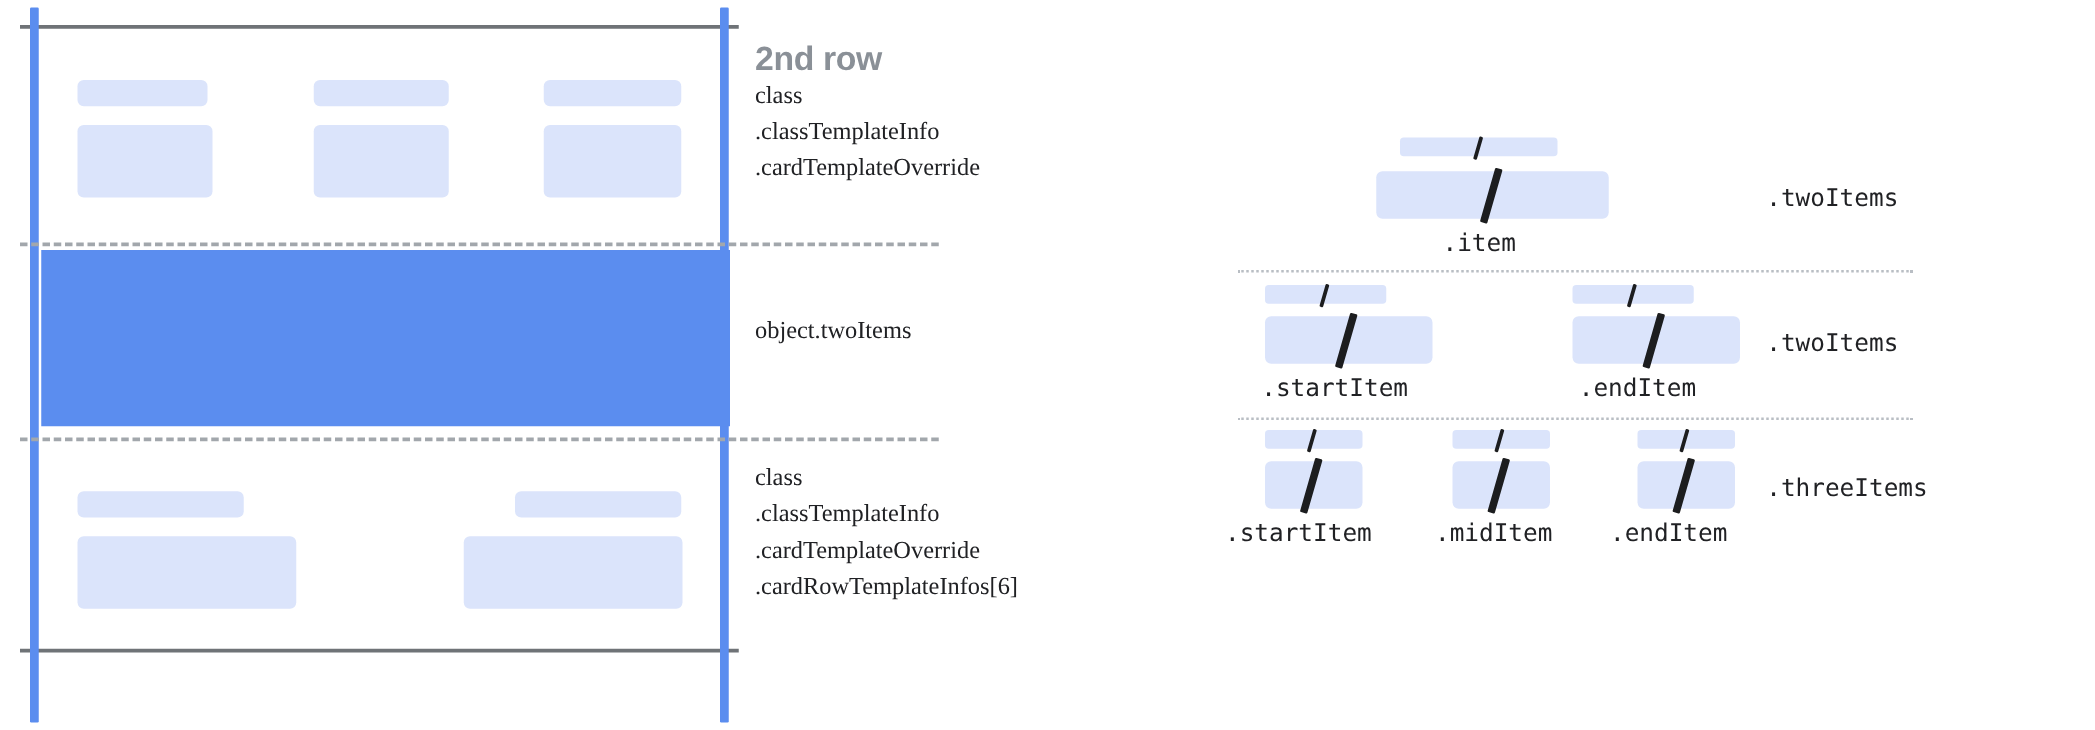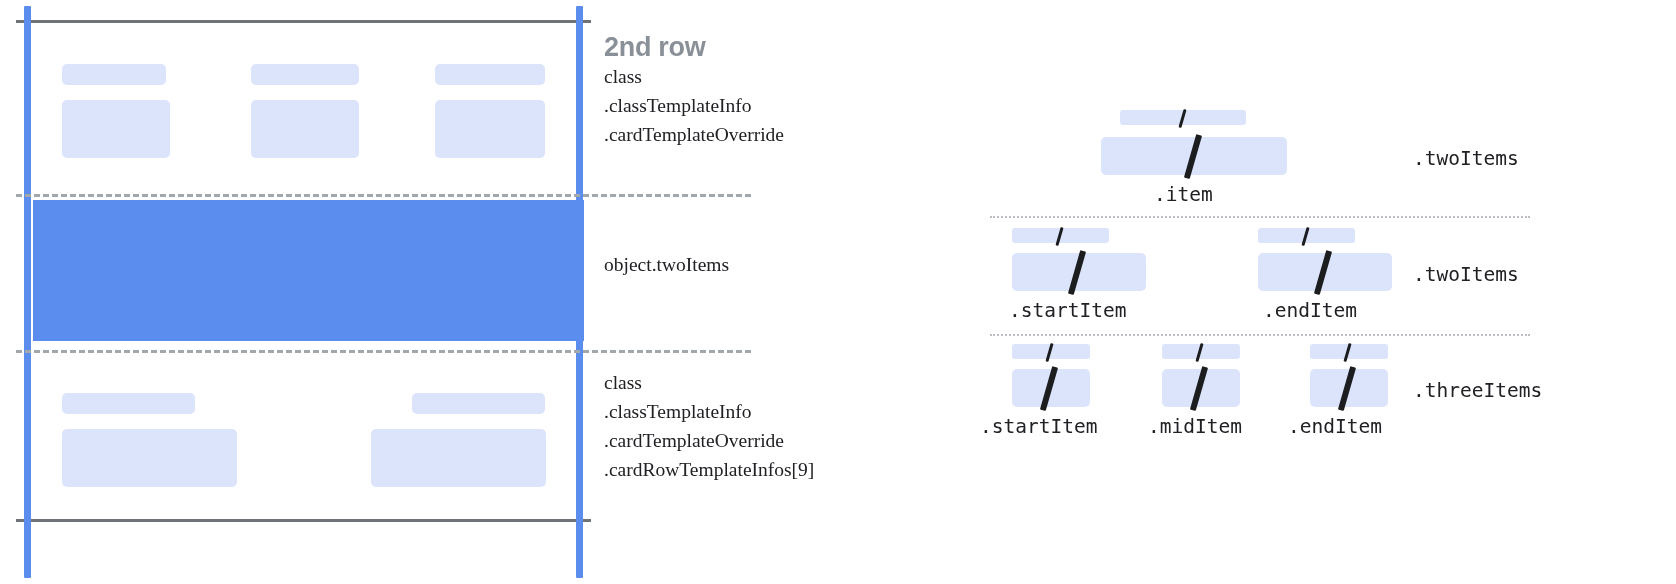--- a/index.html
+++ b/index.html
@@ -152,21 +152,21 @@
   </div>
 
   <div class="txtcol t-hero">
     <div class="codeline">object.twoItems</div>
   </div>
 
   <div class="txtcol t-3rd">
     <div class="codeline">class</div>
     <div class="codeline">.classTemplateInfo</div>
     <div class="codeline">.cardTemplateOverride</div>
-    <div class="codeline">.cardRowTemplateInfos[9]</div>
+    <div class="codeline">.cardRowTemplateInfos[6]</div>
   </div>
 
   <div class="items">
 
     <div class="sep sep-1"></div>
     <div class="sep sep-2"></div>
 
     <div class="group" style="left:0; top:110px;">
       <div class="item-unit" style="left:130px; top:0;">
         <div class="bar-top" style="width:126px; height:15px;"></div>

